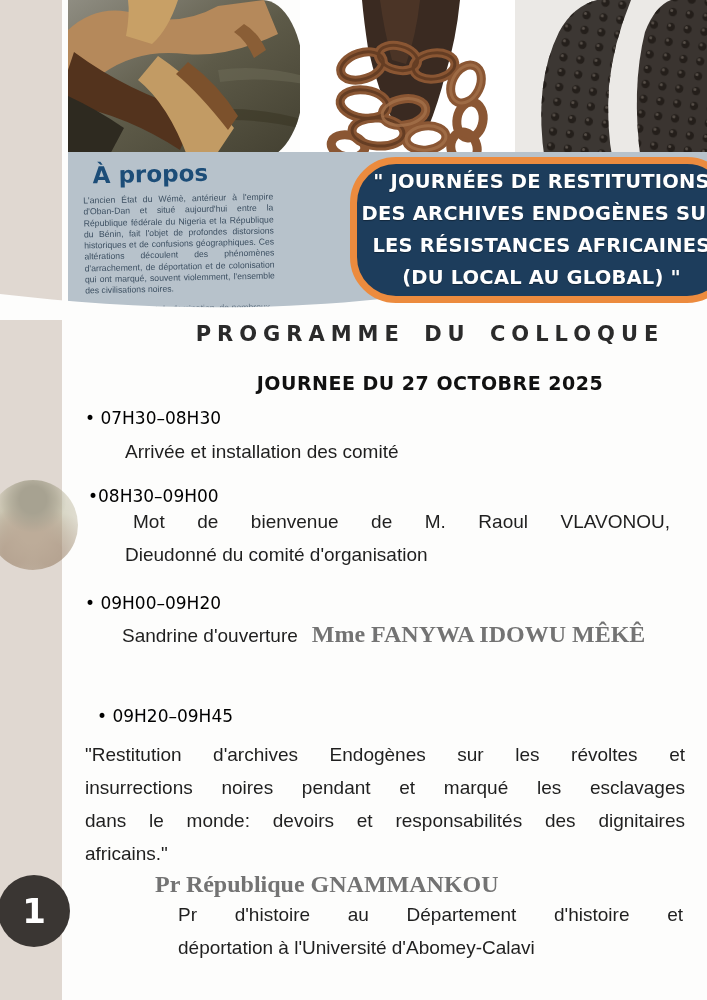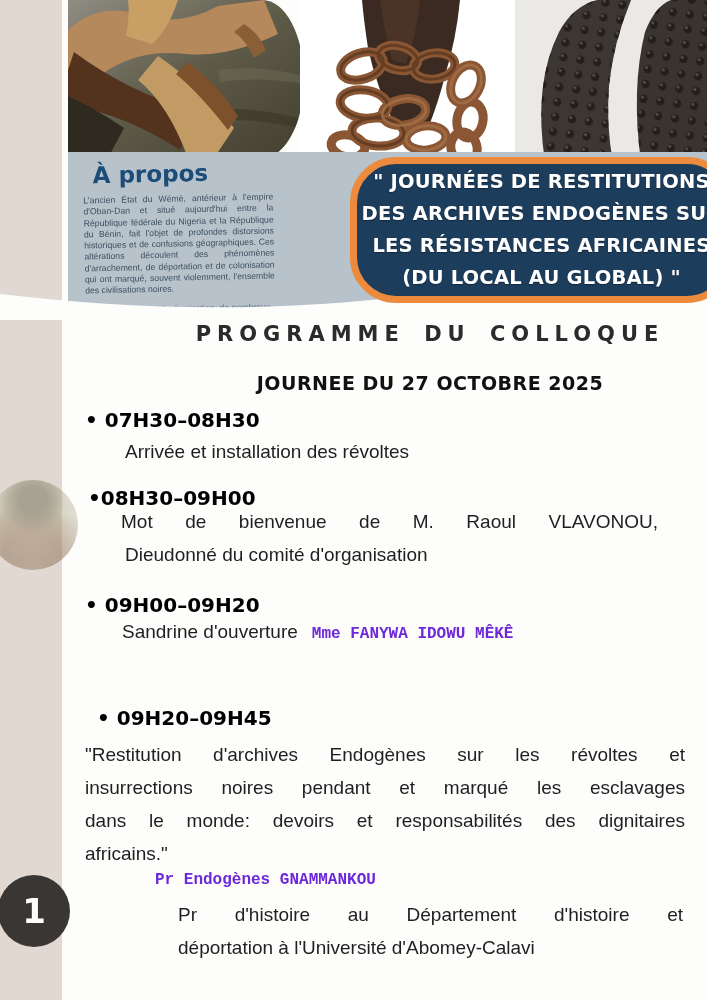--- a/index.html
+++ b/index.html
@@ -33,24 +33,24 @@
     font-family:"DejaVu Sans",sans-serif;font-weight:bold;color:#ffffff;
     font-size:19.5px;line-height:32px;text-align:center;letter-spacing:.2px;
     text-shadow:0 1px 1px rgba(0,0,0,.35);
   }
 
   
   .abs{position:absolute;}
   .display{font-family:"DejaVu Sans",sans-serif;font-weight:bold;color:#111;}
   .prog-title{left:150px;top:322px;width:560px;text-align:center;font-size:21px;letter-spacing:6px;word-spacing:6px;color:#2b2b2b;}
   .day-title{left:150px;top:372px;width:560px;text-align:center;font-size:19px;letter-spacing:.5px;}
-  .time{font-family:"DejaVu Sans",sans-serif;font-weight:bold;font-size:20px;color:#000;}
+  .time{font-family:"DejaVu Sans",sans-serif;font-weight:normal;font-size:17px;color:#000;}
   .body-txt{font-size:19px;color:#1f1f1f;}
   .jl{text-align:justify;text-align-last:justify;}
-  .speaker{font-family:Liberation Mono, monospace;font-weight:bold;font-size:16px;color:#6d28d9;}
+  .speaker{font-family:Liberation Serif, serif;font-weight:bold;font-size:24px;color:#737373;}
 
   
   .tree-circle{position:absolute;left:-12px;top:480px;width:90px;height:90px;border-radius:50%;z-index:3;opacity:.5;
     background:
       radial-gradient(circle at 50% 22%, #6f6d52 0 16%, rgba(111,109,82,.55) 28%, rgba(111,109,82,0) 40%),
       radial-gradient(circle at 48% 60%, #9c8263 0 10%, rgba(156,130,99,.6) 30%, rgba(156,130,99,0) 52%),
       radial-gradient(circle at 30% 80%, #8d7154 0 12%, rgba(141,113,84,0) 45%),
       radial-gradient(circle at 70% 82%, #8d7154 0 12%, rgba(141,113,84,0) 45%),
       radial-gradient(circle at 50% 45%, #b5b291 0 45%, #c9c2ae 75%);
   }
@@ -156,36 +156,36 @@
       <div>(DU LOCAL AU GLOBAL) "</div>
     </div>
   </div>
 
   <div class="tree-circle"></div>
 
   <div class="abs display prog-title">PROGRAMME DU COLLOQUE</div>
   <div class="abs display day-title">JOURNEE DU 27 OCTOBRE 2025</div>
 
   <div class="abs time" style="left:85px;top:408px;">• 07H30–08H30</div>
-  <div class="abs body-txt" style="left:125px;top:441px;">Arrivée et installation des révoltes</div>
+  <div class="abs body-txt" style="left:125px;top:441px;">Arrivée et installation des comité</div>
 
   <div class="abs time" style="left:88px;top:486px;">•08H30–09H00</div>
-  <div class="abs body-txt jl" style="left:121px;top:511px;width:537px;">Mot de bienvenue de M. Raoul VLAVONOU,</div>
+  <div class="abs body-txt jl" style="left:133px;top:511px;width:537px;">Mot de bienvenue de M. Raoul VLAVONOU,</div>
   <div class="abs body-txt" style="left:125px;top:544px;">Dieudonné du comité d'organisation</div>
 
   <div class="abs time" style="left:85px;top:593px;">• 09H00–09H20</div>
   <div class="abs body-txt" style="left:122px;top:621px;">
     <span>Sandrine d'ouverture</span><span class="speaker" style="margin-left:14px;">Mme FANYWA IDOWU MÊKÊ</span>
   </div>
 
   <div class="abs time" style="left:85px;top:706px;margin-left:12px;">• 09H20–09H45</div>
   <div class="abs body-txt jl" style="left:85px;top:744px;width:600px;">"Restitution d'archives Endogènes sur les révoltes et</div>
   <div class="abs body-txt jl" style="left:85px;top:777px;width:600px;">insurrections noires pendant et marqué les esclavages</div>
   <div class="abs body-txt jl" style="left:85px;top:810px;width:600px;">dans le monde: devoirs et responsabilités des dignitaires</div>
   <div class="abs body-txt" style="left:85px;top:843px;">africains."</div>
-  <div class="abs speaker" style="left:155px;top:871px;">Pr Endogènes GNAMMANKOU</div>
+  <div class="abs speaker" style="left:155px;top:871px;">Pr République GNAMMANKOU</div>
   <div class="abs body-txt jl" style="left:178px;top:904px;width:505px;">Pr d'histoire au Département d'histoire et</div>
   <div class="abs body-txt" style="left:178px;top:937px;">déportation à l'Université d'Abomey-Calavi</div>
 
   <div class="page-circle">
     <span>1</span>
   </div>
 </div>
 
 </body></html>

